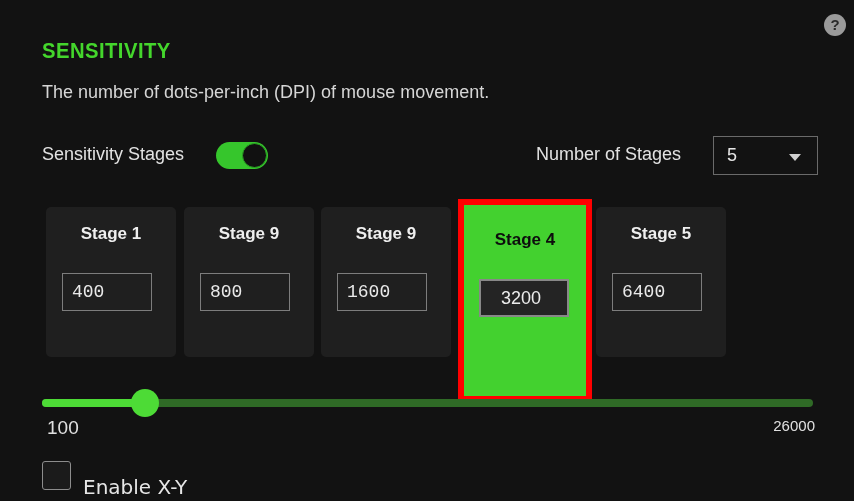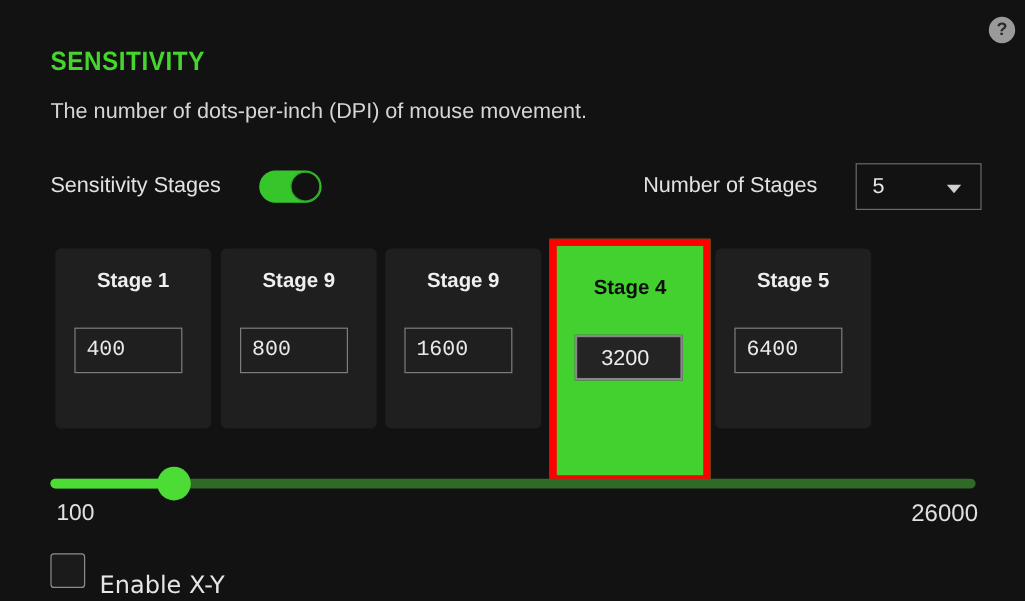--- a/index.html
+++ b/index.html
@@ -201,21 +201,21 @@
     position: absolute;
     left: 47px; top: 417px;
     color: #e0e0e0;
     font-size: 19px;
     text-align: center;
   }
   .slider-max {
     position: absolute;
     right: 39px; top: 417px;
     color: #e0e0e0;
-    font-size: 20px;
+    font-size: 15px;
   }
 
   
   .checkbox-box {
     position: absolute;
     left: 42px; top: 461px;
     width: 29px; height: 29px;
     border: 1px solid #8d8d8d;
     border-radius: 3px;
     background: #1b1b1b;

